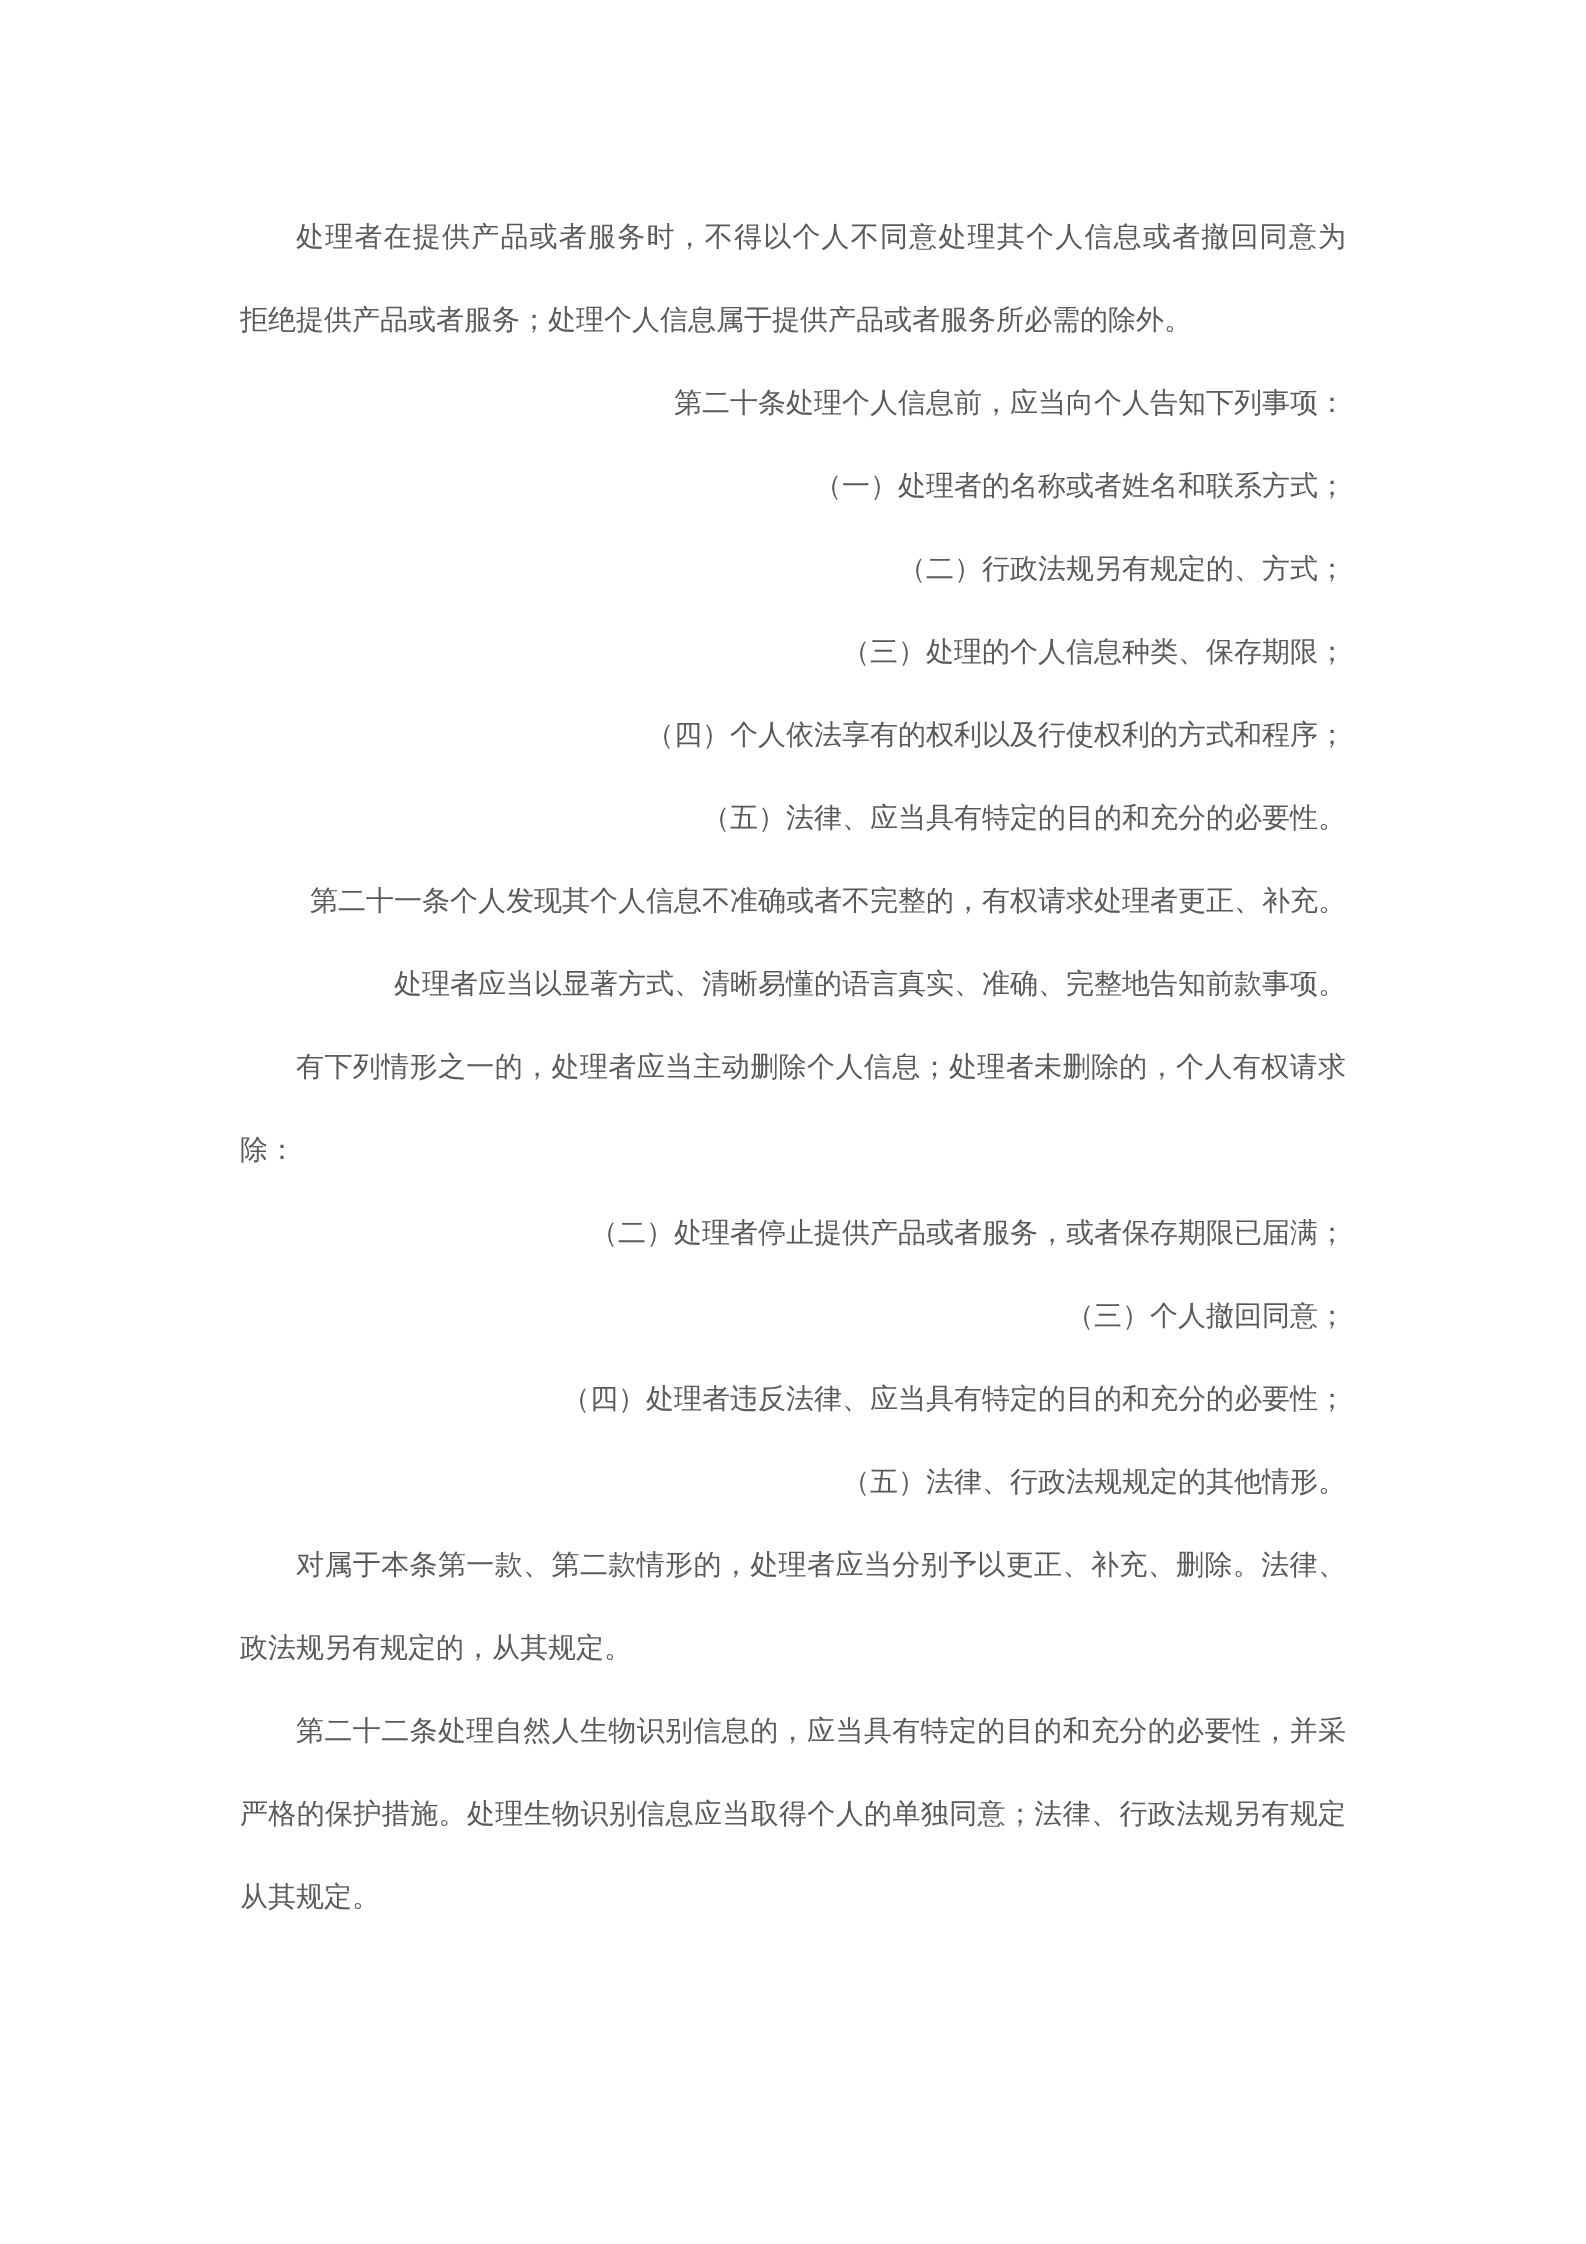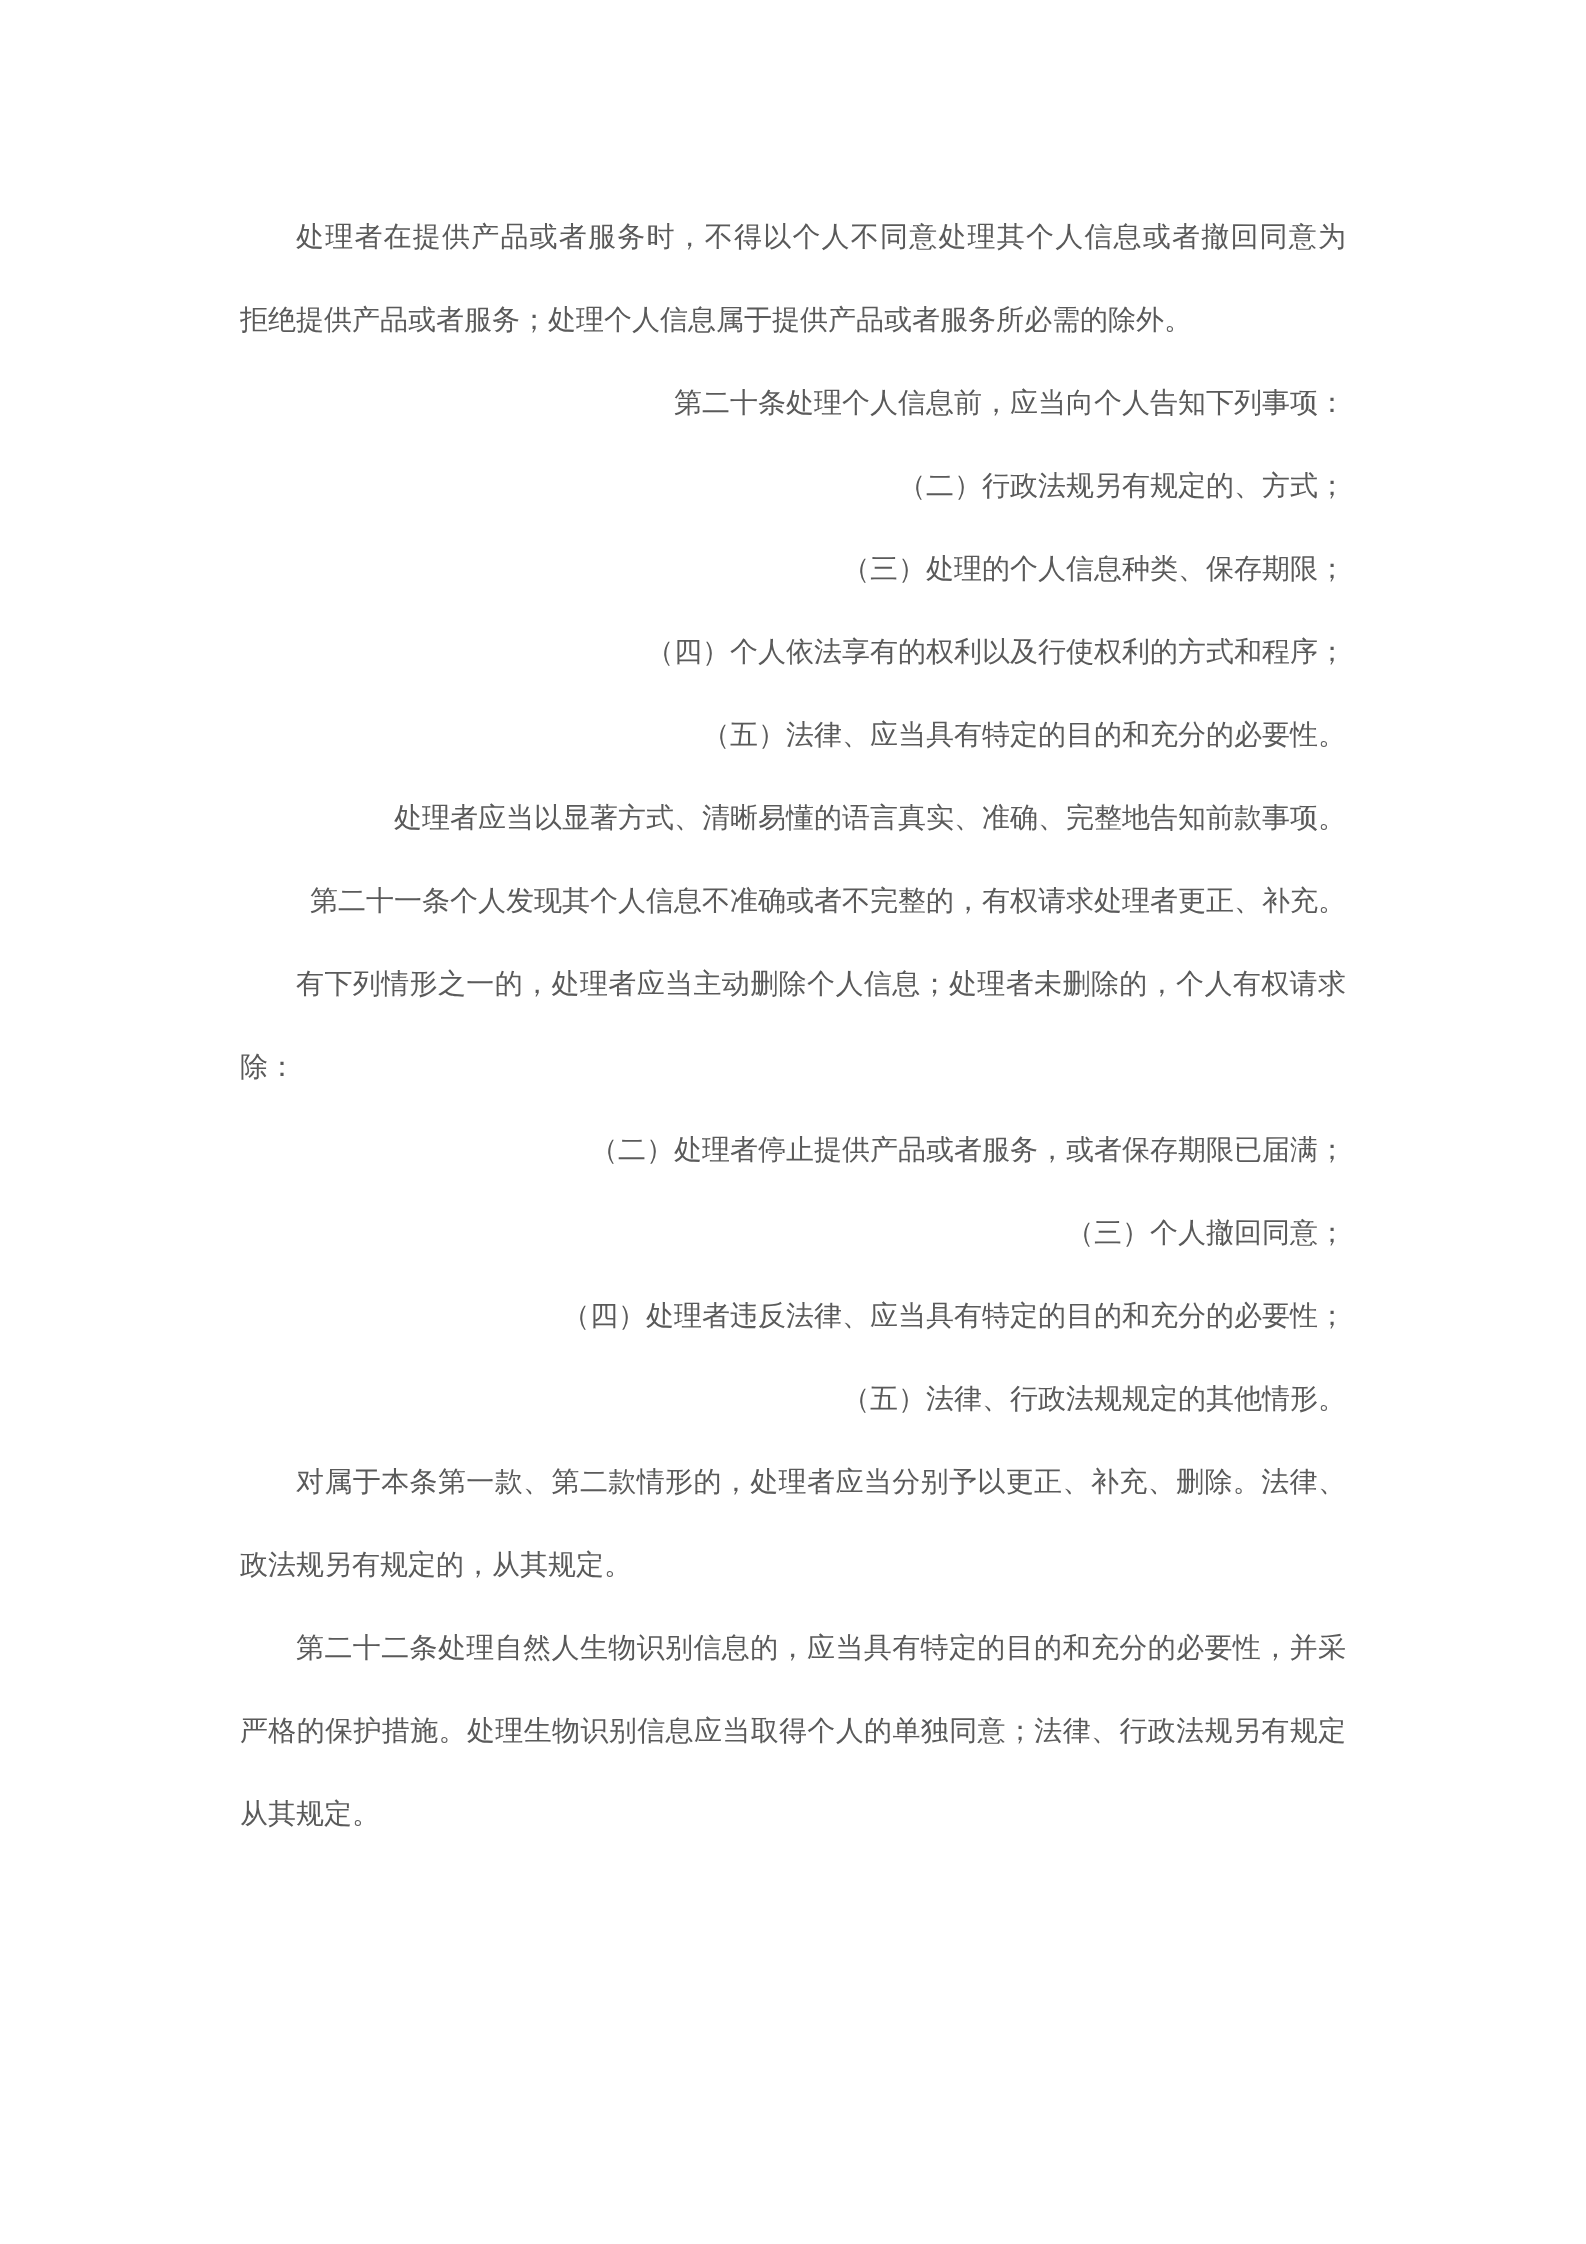--- a/index.html
+++ b/index.html
@@ -45,26 +45,27 @@
   }
 </style>
 </head>
 <body>
 
 <div class="page">
   <div class="doc-body">
     <div class="line indent full">处理者在提供产品或者服务时，不得以个人不同意处理其个人信息或者撤回同意为由，</div>
     <div class="line">拒绝提供产品或者服务；处理个人信息属于提供产品或者服务所必需的除外。</div>
     <div class="line indent">第二十条处理个人信息前，应当向个人告知下列事项：</div>
+    <div class="line indent">（一）处理者的名称或者姓名和联系方式；</div>
     <div class="line indent">（二）行政法规另有规定的、方式；</div>
     <div class="line indent">（三）处理的个人信息种类、保存期限；</div>
     <div class="line indent">（四）个人依法享有的权利以及行使权利的方式和程序；</div>
     <div class="line indent">（五）法律、应当具有特定的目的和充分的必要性。</div>
+    <div class="line indent">第二十一条个人发现其个人信息不准确或者不完整的，有权请求处理者更正、补充。</div>
     <div class="line indent">处理者应当以显著方式、清晰易懂的语言真实、准确、完整地告知前款事项。</div>
-    <div class="line indent">第二十一条个人发现其个人信息不准确或者不完整的，有权请求处理者更正、补充。</div>
     <div class="line indent full">有下列情形之一的，处理者应当主动删除个人信息；处理者未删除的，个人有权请求删</div>
     <div class="line">除：</div>
     <div class="line indent">（二）处理者停止提供产品或者服务，或者保存期限已届满；</div>
     <div class="line indent">（三）个人撤回同意；</div>
     <div class="line indent">（四）处理者违反法律、应当具有特定的目的和充分的必要性；</div>
     <div class="line indent">（五）法律、行政法规规定的其他情形。</div>
     <div class="line indent full">对属于本条第一款、第二款情形的，处理者应当分别予以更正、补充、删除。法律、行</div>
     <div class="line">政法规另有规定的，从其规定。</div>
     <div class="line indent full">第二十二条处理自然人生物识别信息的，应当具有特定的目的和充分的必要性，并采取</div>
     <div class="line full">严格的保护措施。处理生物识别信息应当取得个人的单独同意；法律、行政法规另有规定的，</div>

